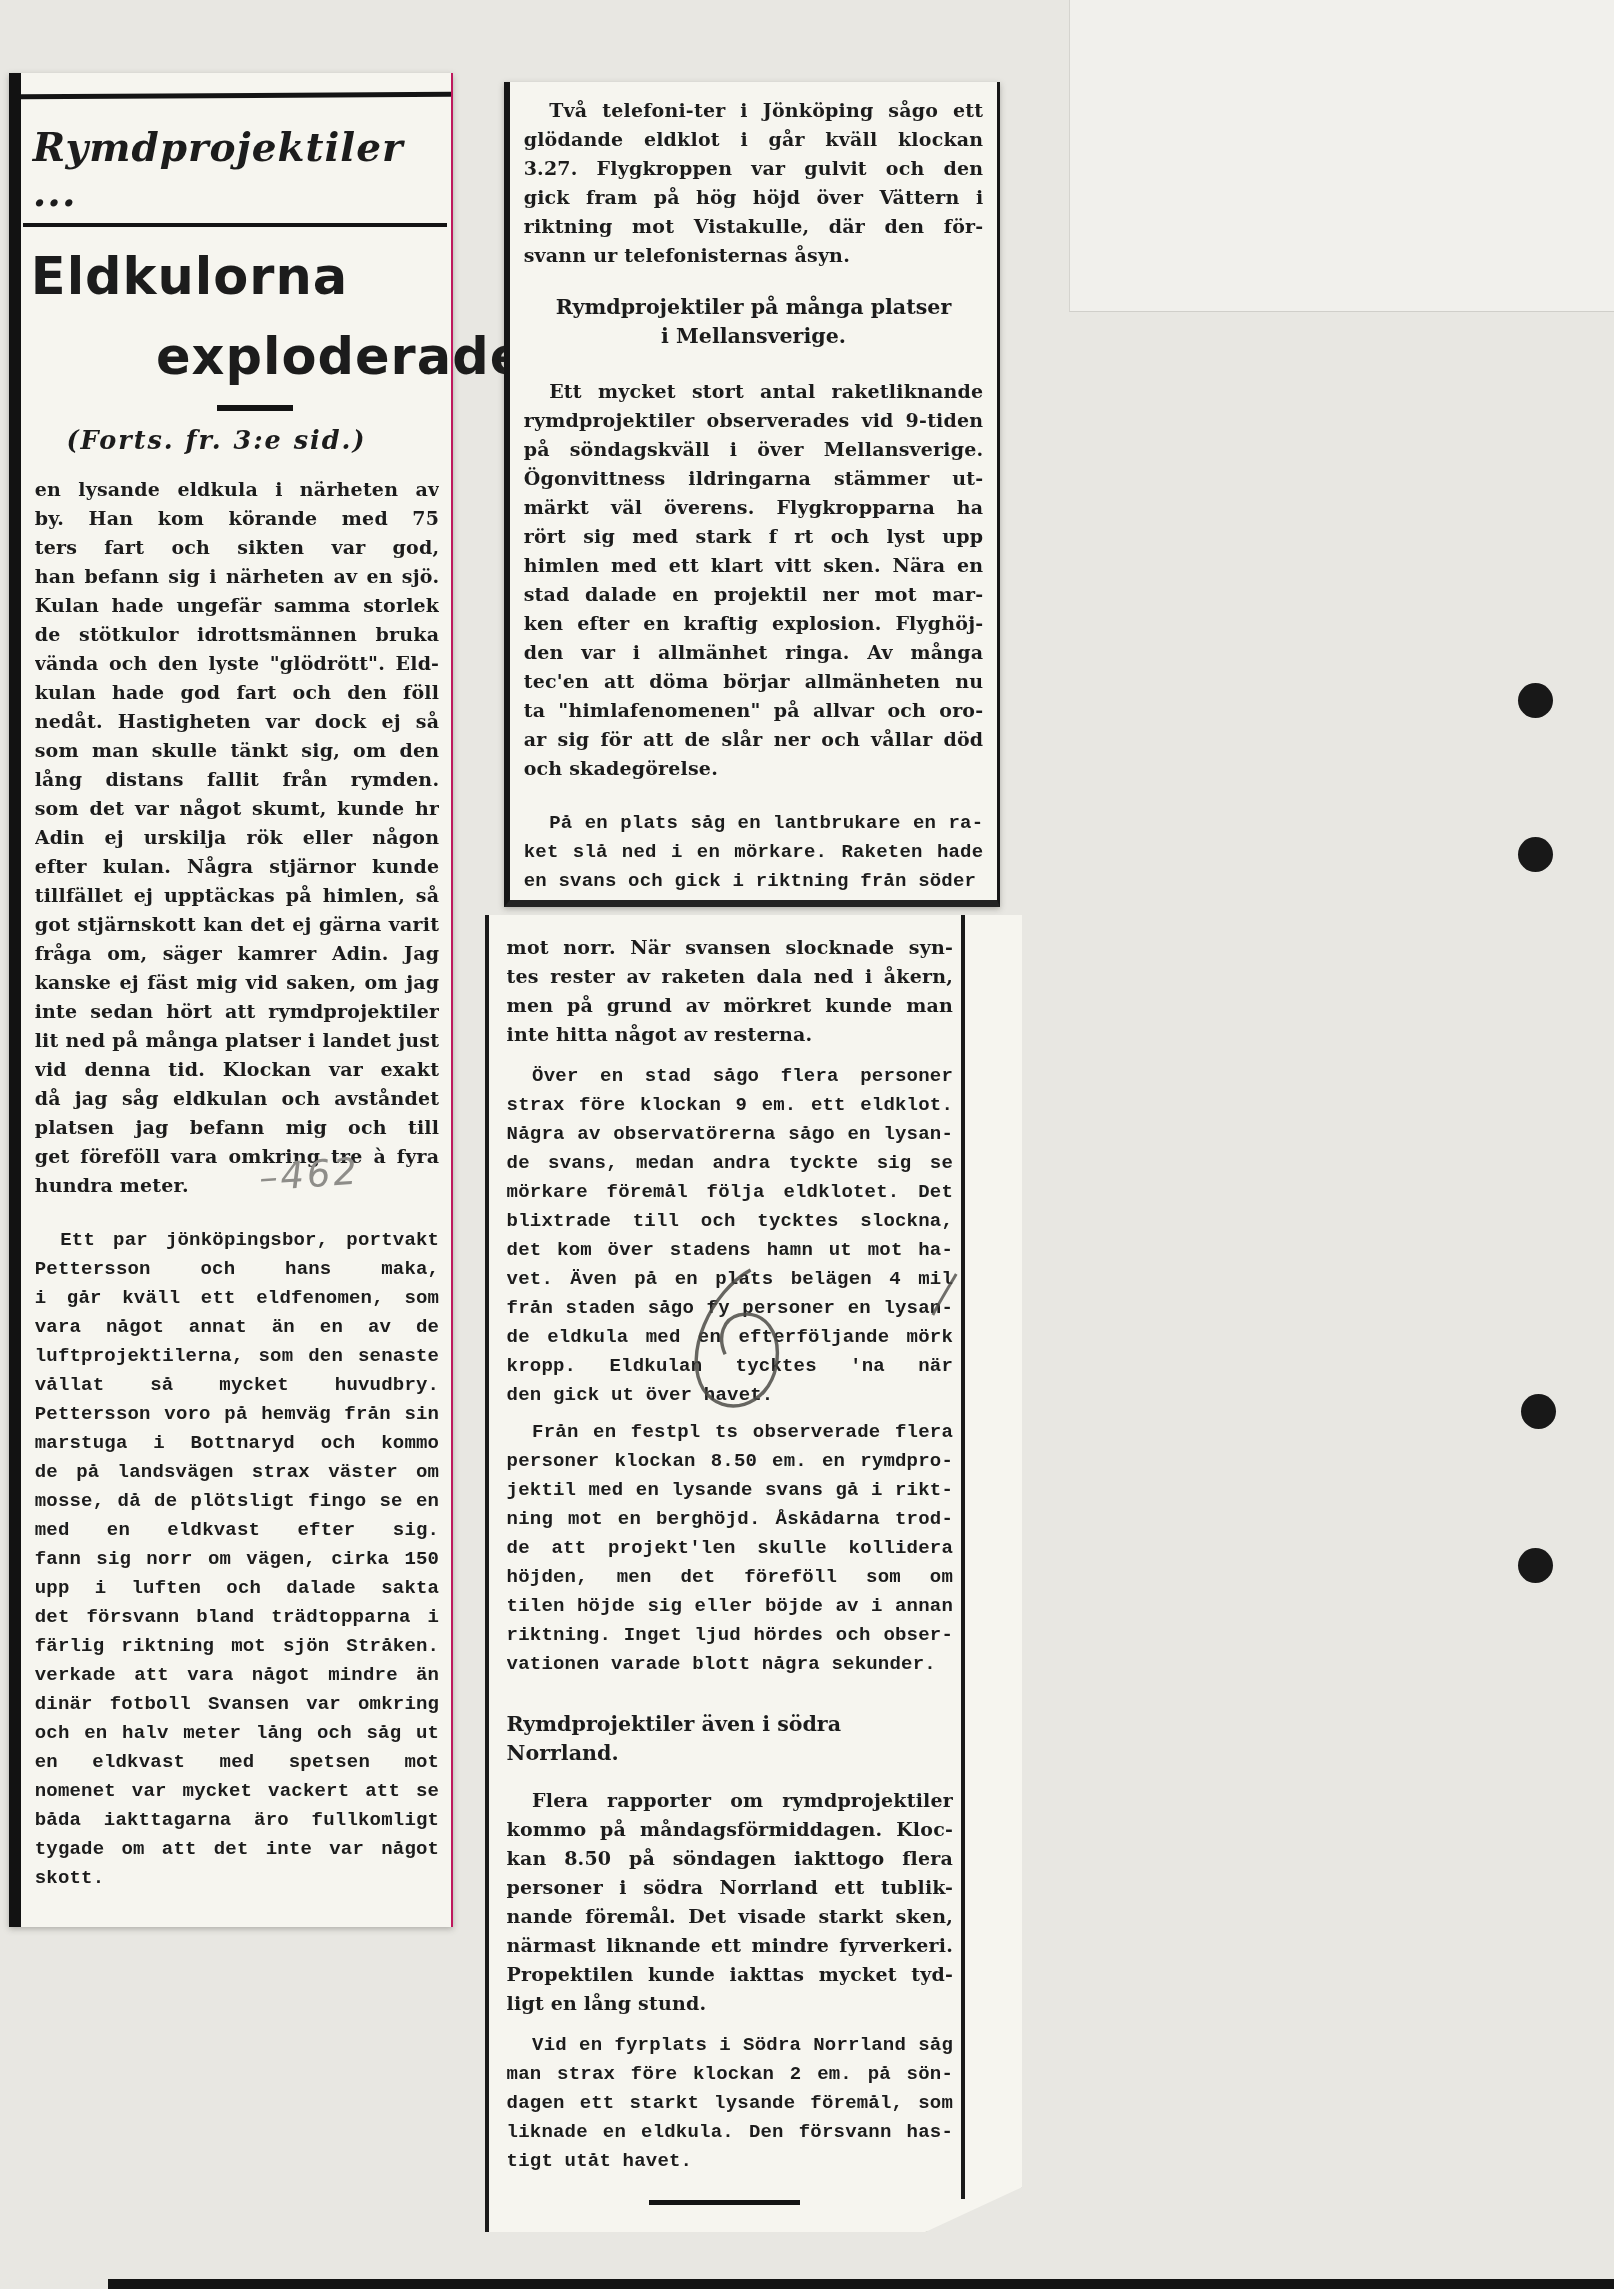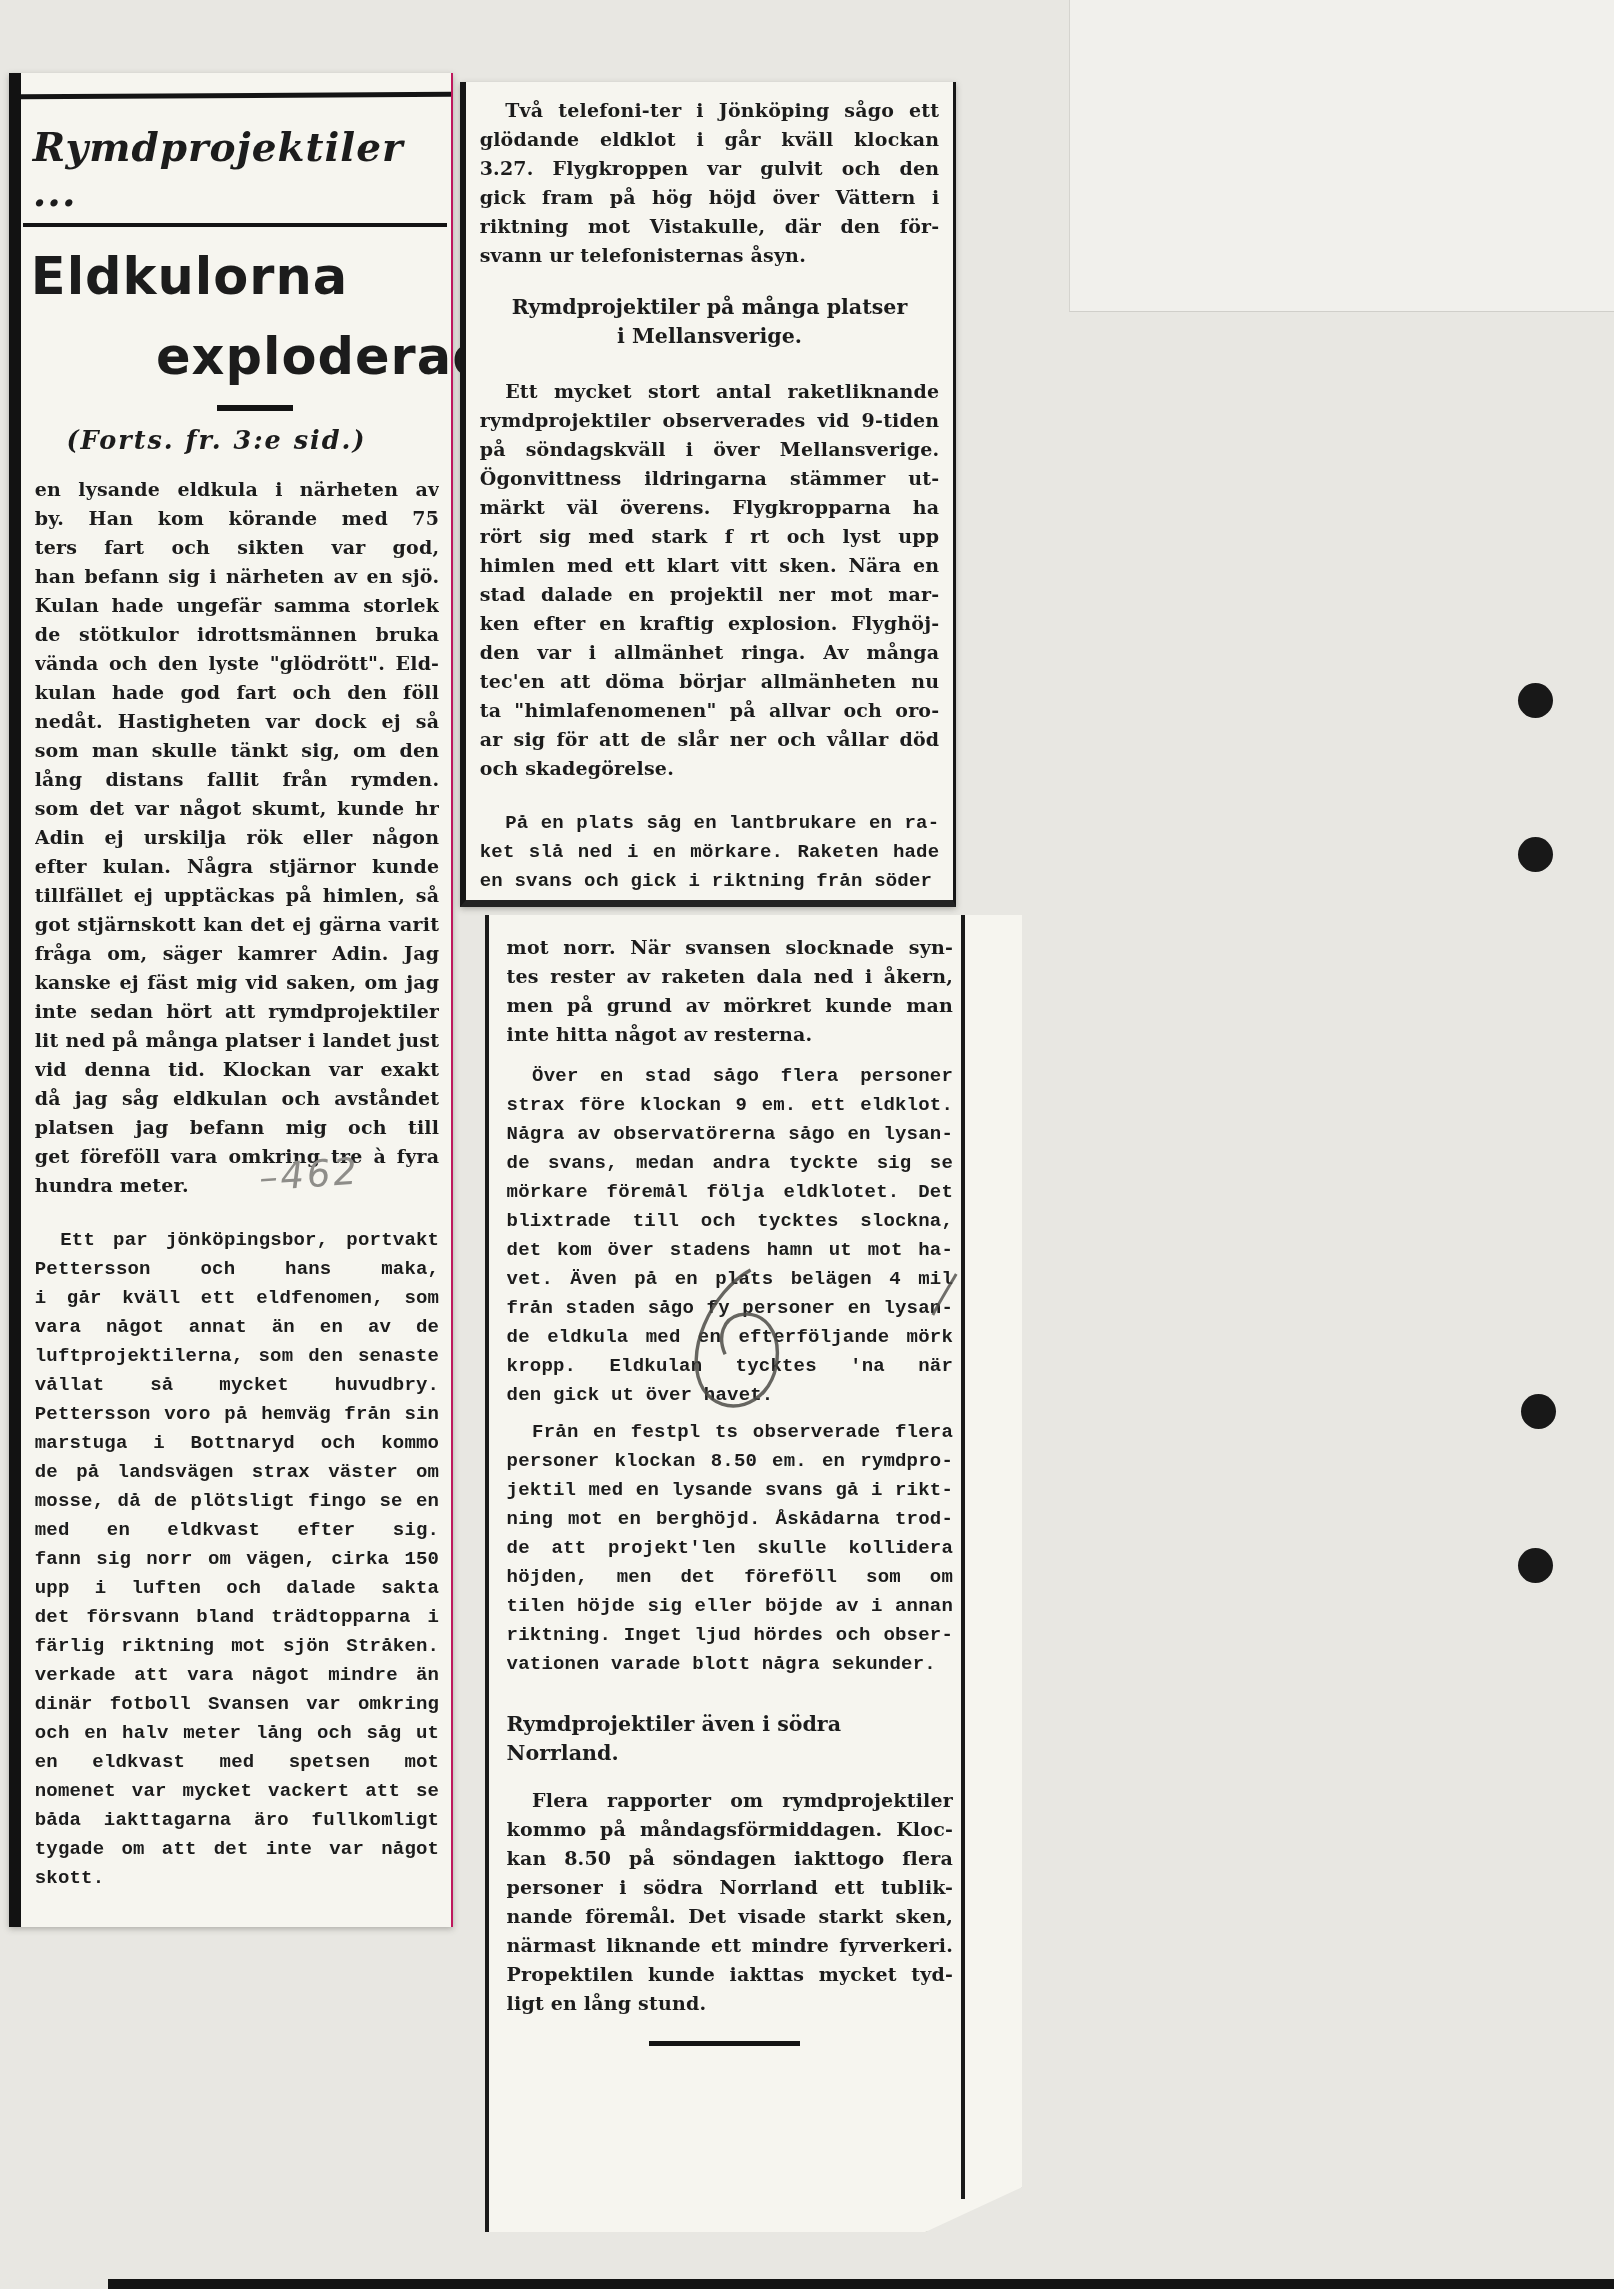--- a/index.html
+++ b/index.html
@@ -36,21 +36,21 @@
   .body { margin-top:19px; padding:0 11.8px 0 13.7px; }
 
   
   .para + .para { margin-top:26.5px;font-family:Liberation Mono, monospace; }
   .jline { height:29px; line-height:29px; overflow:hidden; font-size:19px;
     font-weight:700; text-align:justify; text-align-last:justify; letter-spacing:0.2px; }
   .jline.last { text-align-last:left; }
   .jline.ind { text-indent:25.5px; }
 
   
-  .clip-mtop { left:460px; top:82px; width:496px; height:825px;
+  .clip-mtop { left:504px; top:82px; width:496px; height:825px;
     border-left:6.9px solid #161616; border-right:3.9px solid #161616;
     border-bottom:7.8px solid #232323; }
   .clip-mtop .mt-body { padding:0 13.7px; }
   .clip-mtop .para.first { margin-top:13.7px; }
   .mt-subhead { font-weight:bold; font-size:20.6px; line-height:29px; text-align:center;
     margin-top:23.5px; }
   .clip-mtop .after { margin-top:25.5px; }
 
   
   .clip-mbot { left:485px; top:915px; width:537px; height:1317px;
@@ -226,20 +226,27 @@
           <div class="para first p1">
             <div class="jline ind">Flera rapporter om rymdprojektiler</div>
             <div class="jline">kommo på måndagsförmiddagen.  Kloc-</div>
             <div class="jline">kan 8.50  på söndagen iakttogo flera</div>
             <div class="jline">personer i södra Norrland ett tublik-</div>
             <div class="jline">nande föremål.  Det visade starkt sken,</div>
             <div class="jline">närmast liknande ett mindre fyrverkeri.</div>
             <div class="jline">Propektilen kunde iakttas mycket tyd-</div>
             <div class="jline last">ligt en lång stund.</div>
           </div>
+          <div class="para p2">
+            <div class="jline ind">Vid en fyrplats i Södra Norrland såg</div>
+            <div class="jline">man strax före klockan 2 em. på sön-</div>
+            <div class="jline">dagen ett starkt lysande föremål, som</div>
+            <div class="jline">liknade en eldkula.  Den försvann has-</div>
+            <div class="jline last">tigt utåt havet.</div>
+          </div>
         </div>
       <div class="rule end-rule"></div>
     </div>
   </div>
 
   <svg class="scribble" style="left:674px;top:1264px" width="167" height="157" viewBox="0 0 170 160">
     <path d="M 78,6 C 38,28 8,92 30,128 C 50,158 96,146 104,104 C 110,70 92,46 66,52 C 50,56 44,74 52,92" fill="none" stroke="#4c4b47" stroke-width="3.5" opacity="0.85"></path>
   </svg>
   <svg class="scribble" style="left:927px;top:1270px" width="39" height="49" viewBox="0 0 40 50">
     <path d="M 30,4 C 22,18 12,34 6,46" fill="none" stroke="#4c4b47" stroke-width="3" opacity="0.8"></path>

